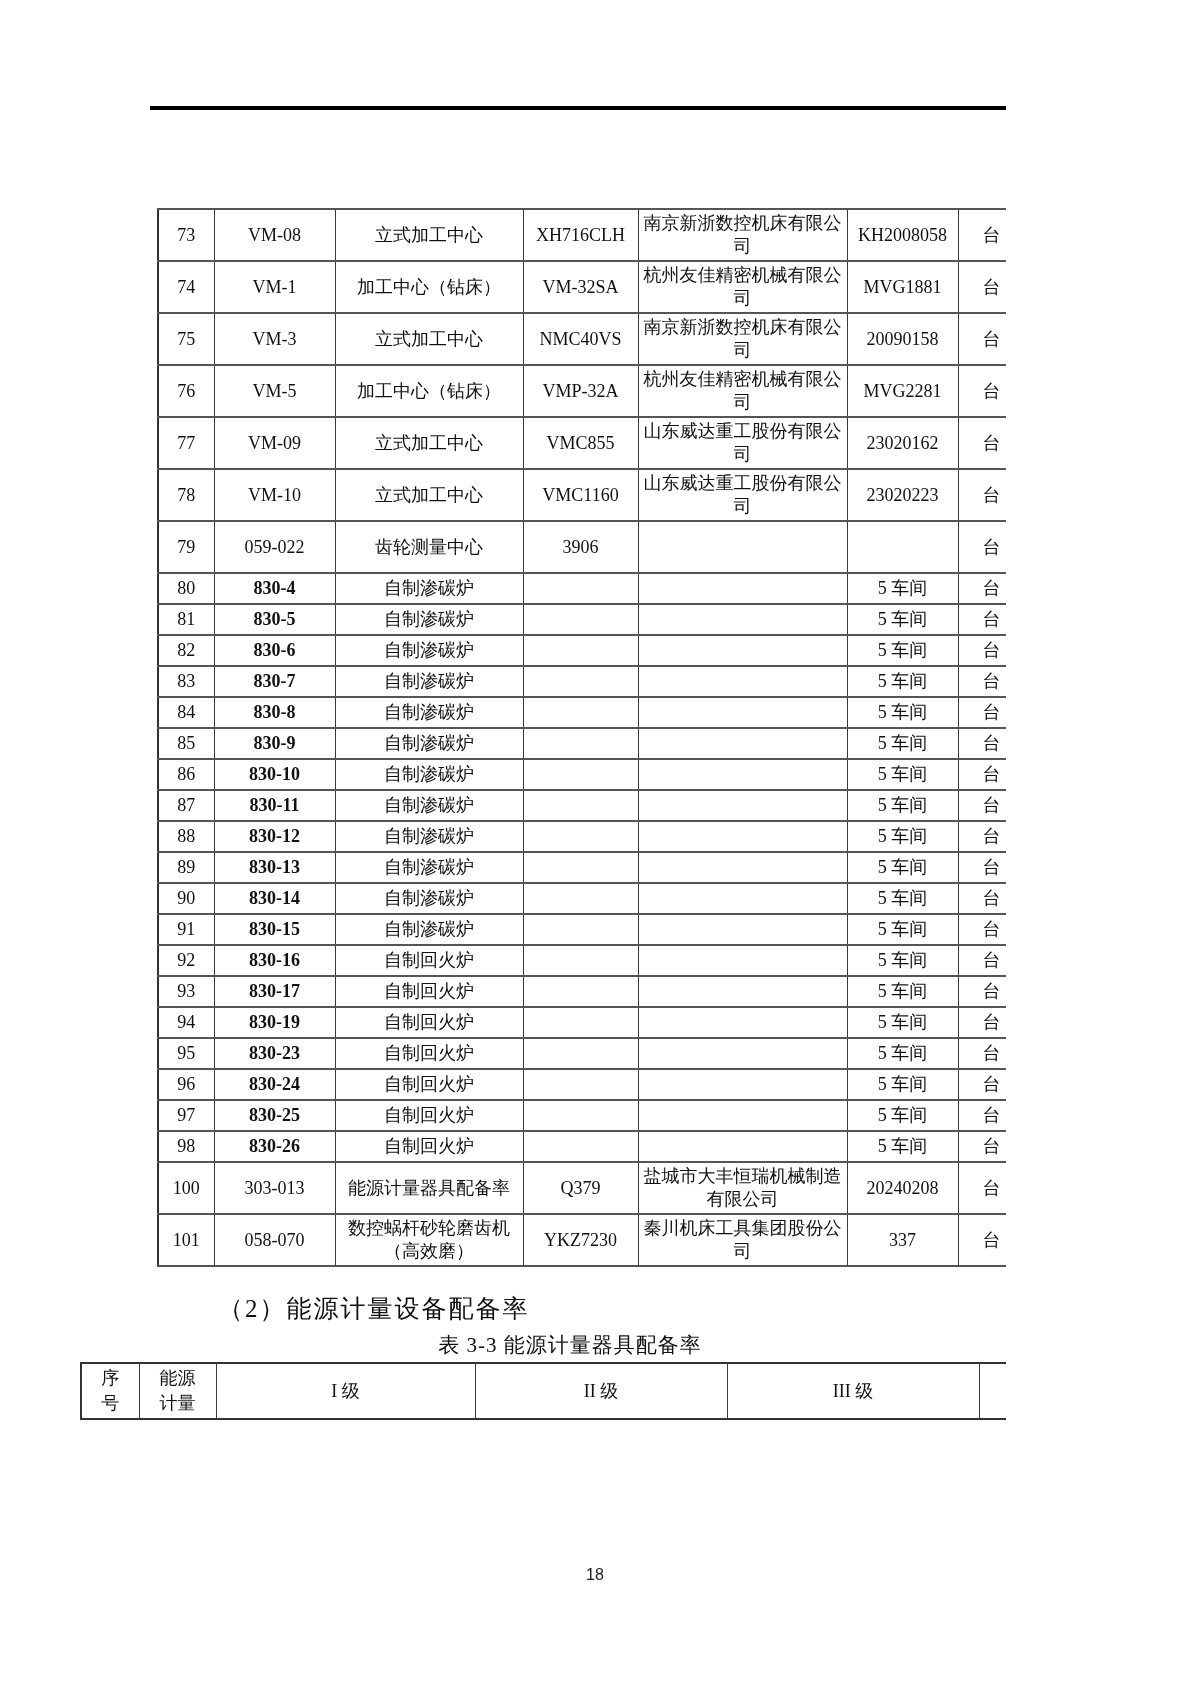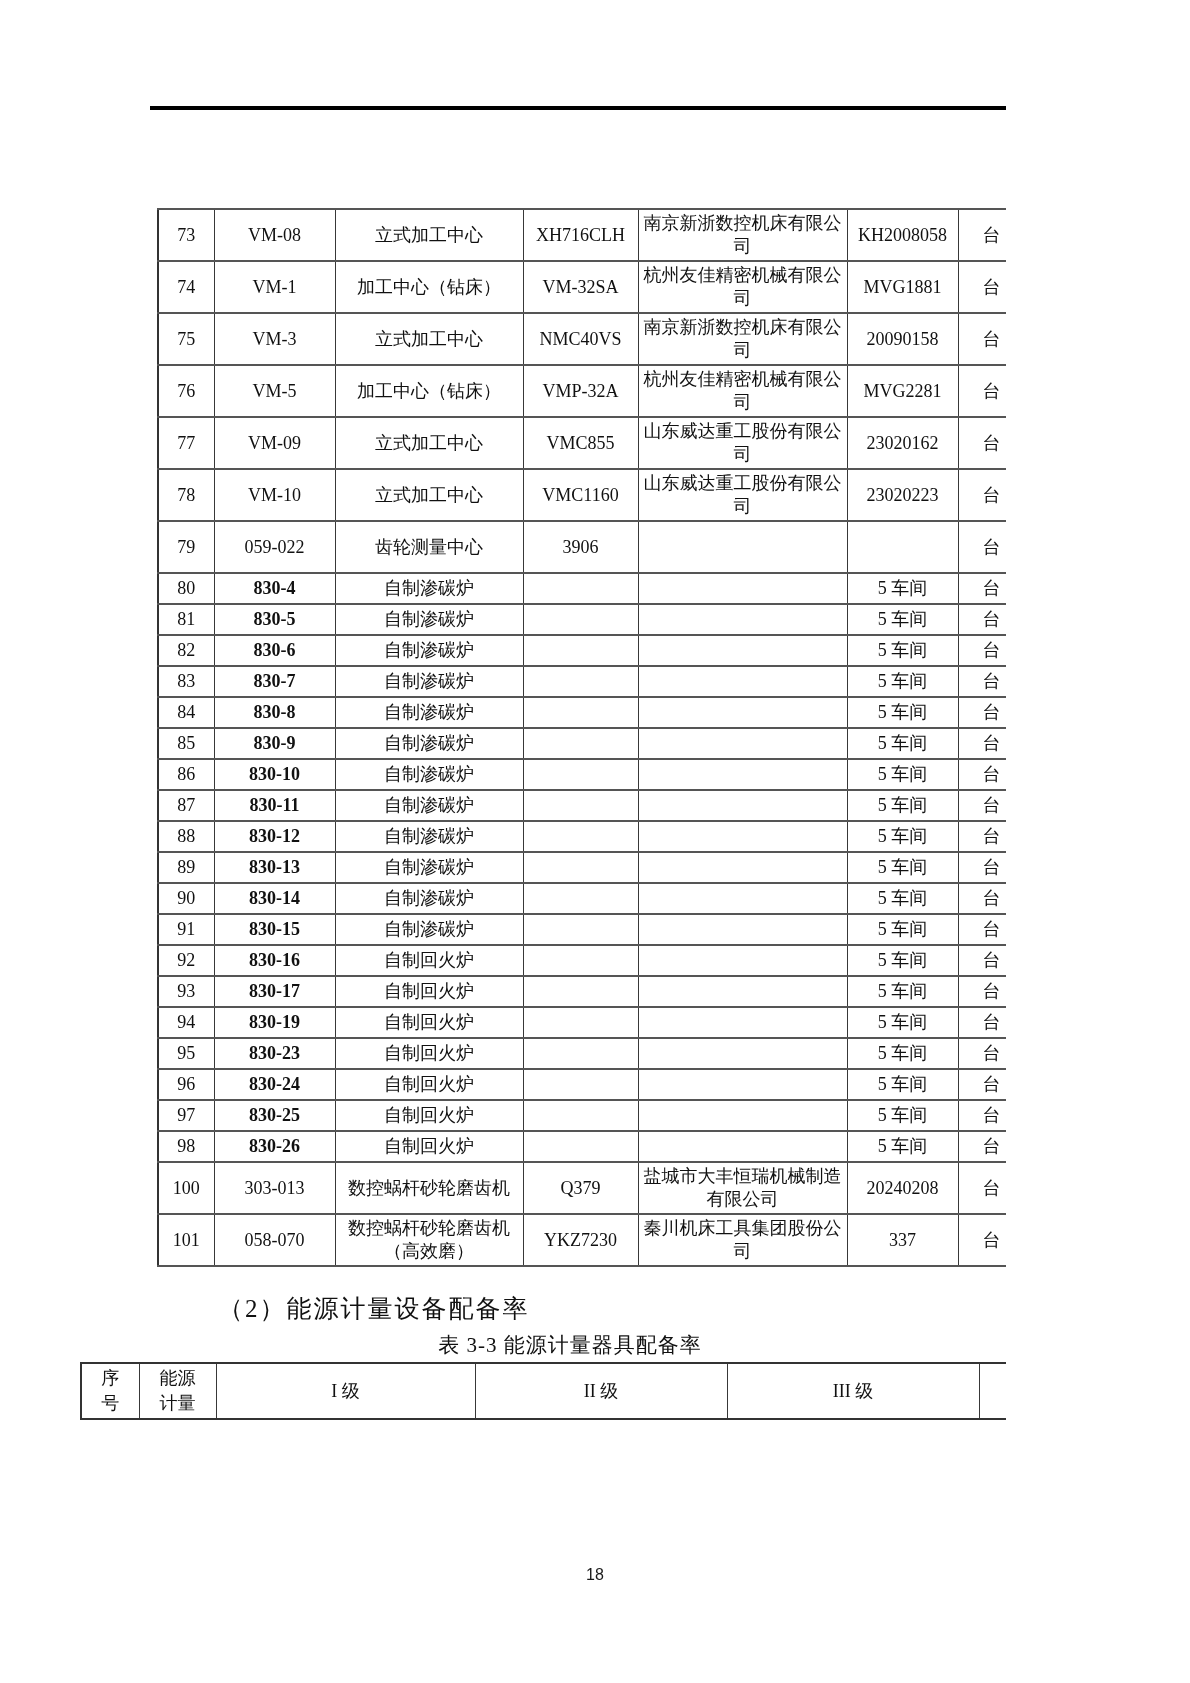--- a/index.html
+++ b/index.html
@@ -403,21 +403,21 @@
           <td class="cell-maker"></td>
           <td class="cell-serial">5 车间</td>
           <td class="cell-unit">台</td>
           <td class="cell-extra"></td>
         </tr>
 
 
         <tr class="single">
           <td class="cell-no">100</td>
           <td class="cell-code">303-013</td>
-          <td class="cell-name">数控蜗杆砂轮磨齿机</td>
+          <td class="cell-name">能源计量器具配备率</td>
           <td class="cell-model">Q379</td>
           <td class="cell-maker">盐城市大丰恒瑞机械制造有限公司</td>
           <td class="cell-serial">20240208</td>
           <td class="cell-unit">台</td>
           <td class="cell-extra"></td>
         </tr>
 
         <tr class="single">
           <td class="cell-no">101</td>
           <td class="cell-code">058-070</td>

